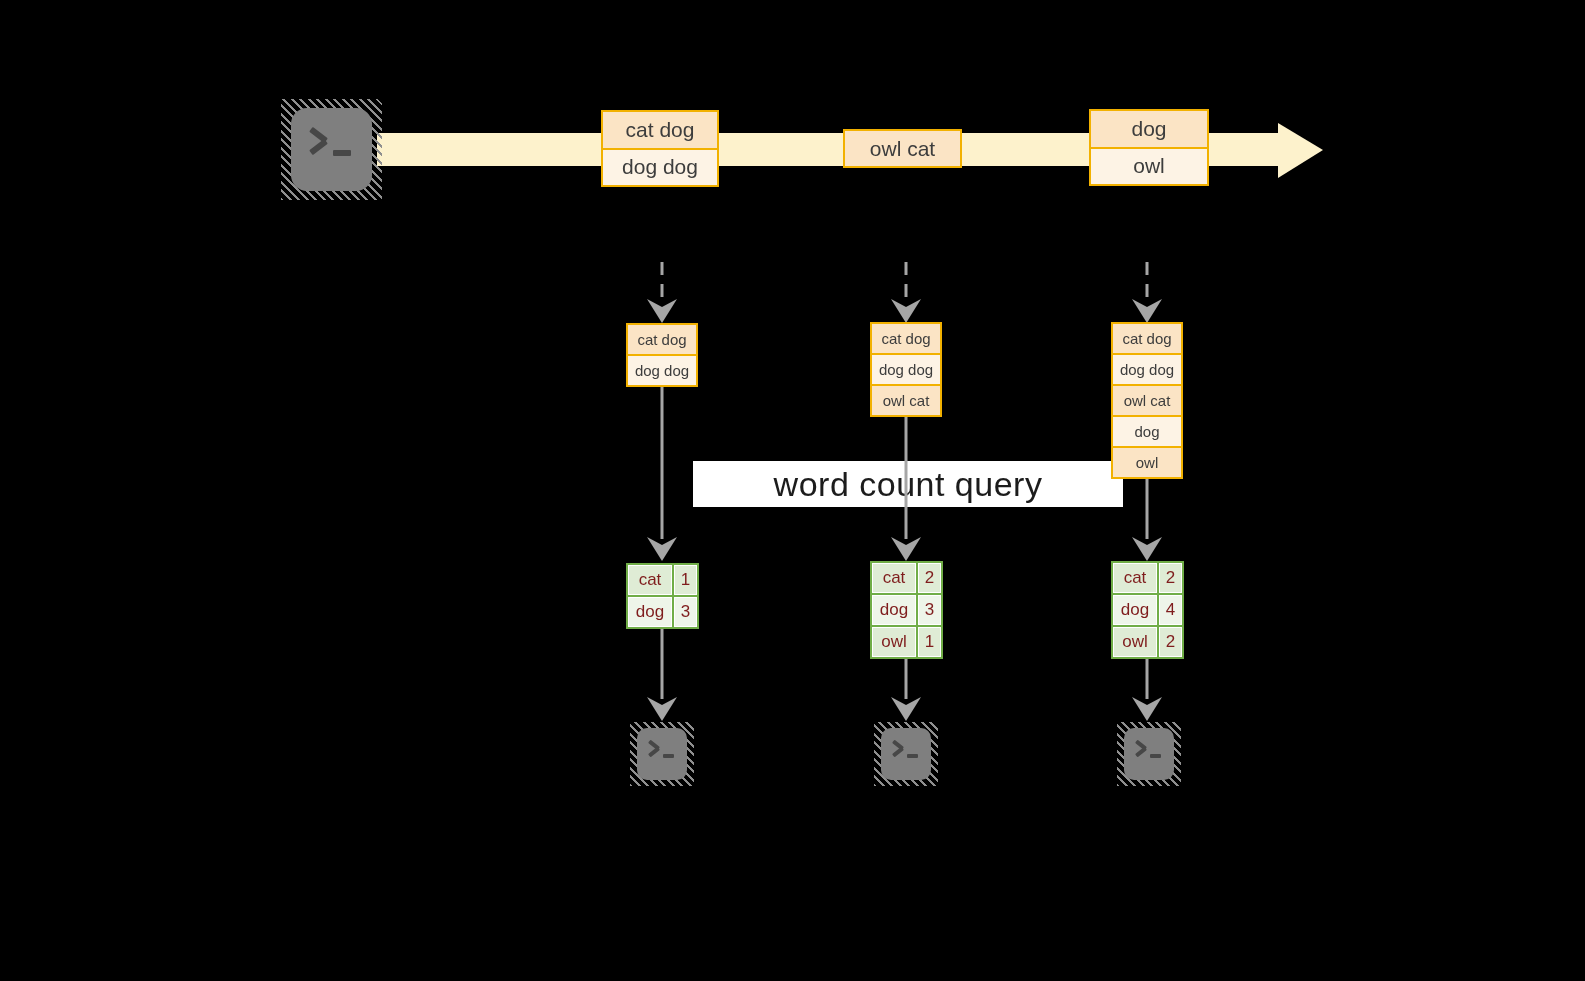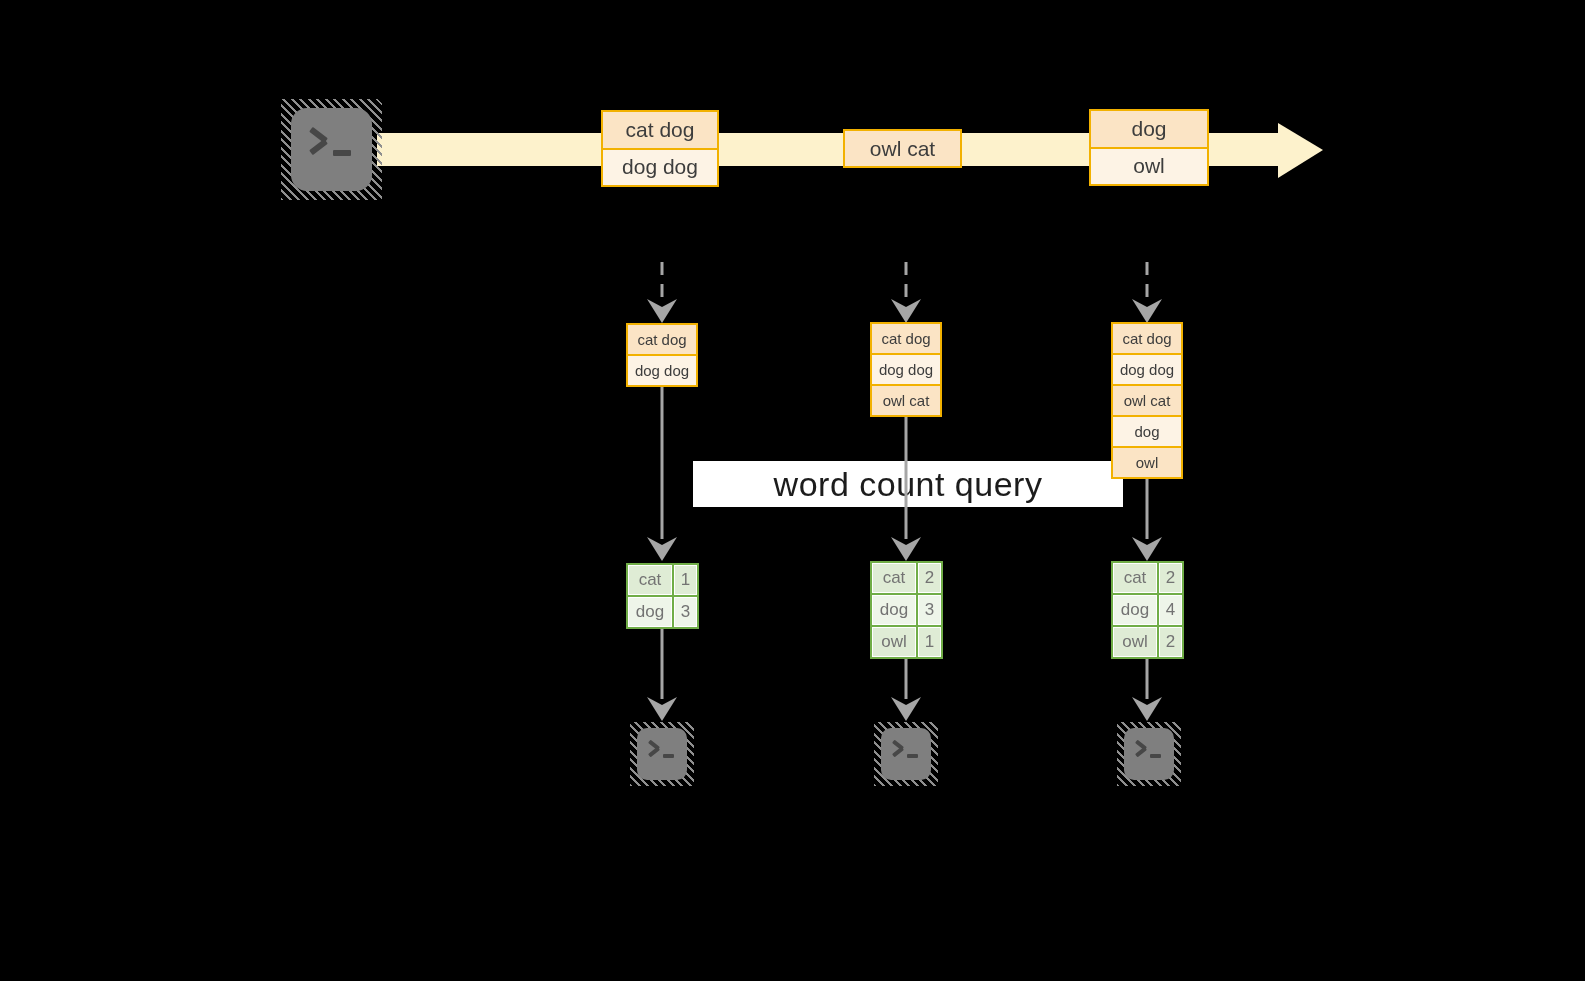--- a/index.html
+++ b/index.html
@@ -44,21 +44,21 @@
   .buf .row:nth-child(even){background:var(--event-fill-light,#fdf3e5);}
 
   
   .gtable{
     background:var(--table-border,#70ad47);padding:2px;z-index:4;box-sizing:border-box;
     display:grid;grid-template-columns:44px 23px;gap:2px;width:73px;
   }
   .gtable .gcell{
     height:30px;box-sizing:border-box;border:1.5px solid #ffffff;
     display:flex;align-items:center;justify-content:center;
-    font-size:17px;color:#737373;
+    font-size:17px;color:#7f1d1d;
   }
   .gtable .gcell:nth-child(4n+1),.gtable .gcell:nth-child(4n+2){background:var(--table-fill-dark,#dfecd5);}
   .gtable .gcell:nth-child(4n+3),.gtable .gcell:nth-child(4n){background:var(--table-fill-light,#eef5e9);}
 
   
   .term{
     z-index:4;
     background:repeating-linear-gradient(45deg,#8f8f8f 0 2px,transparent 2px 6px);
   }
   .term .face{

